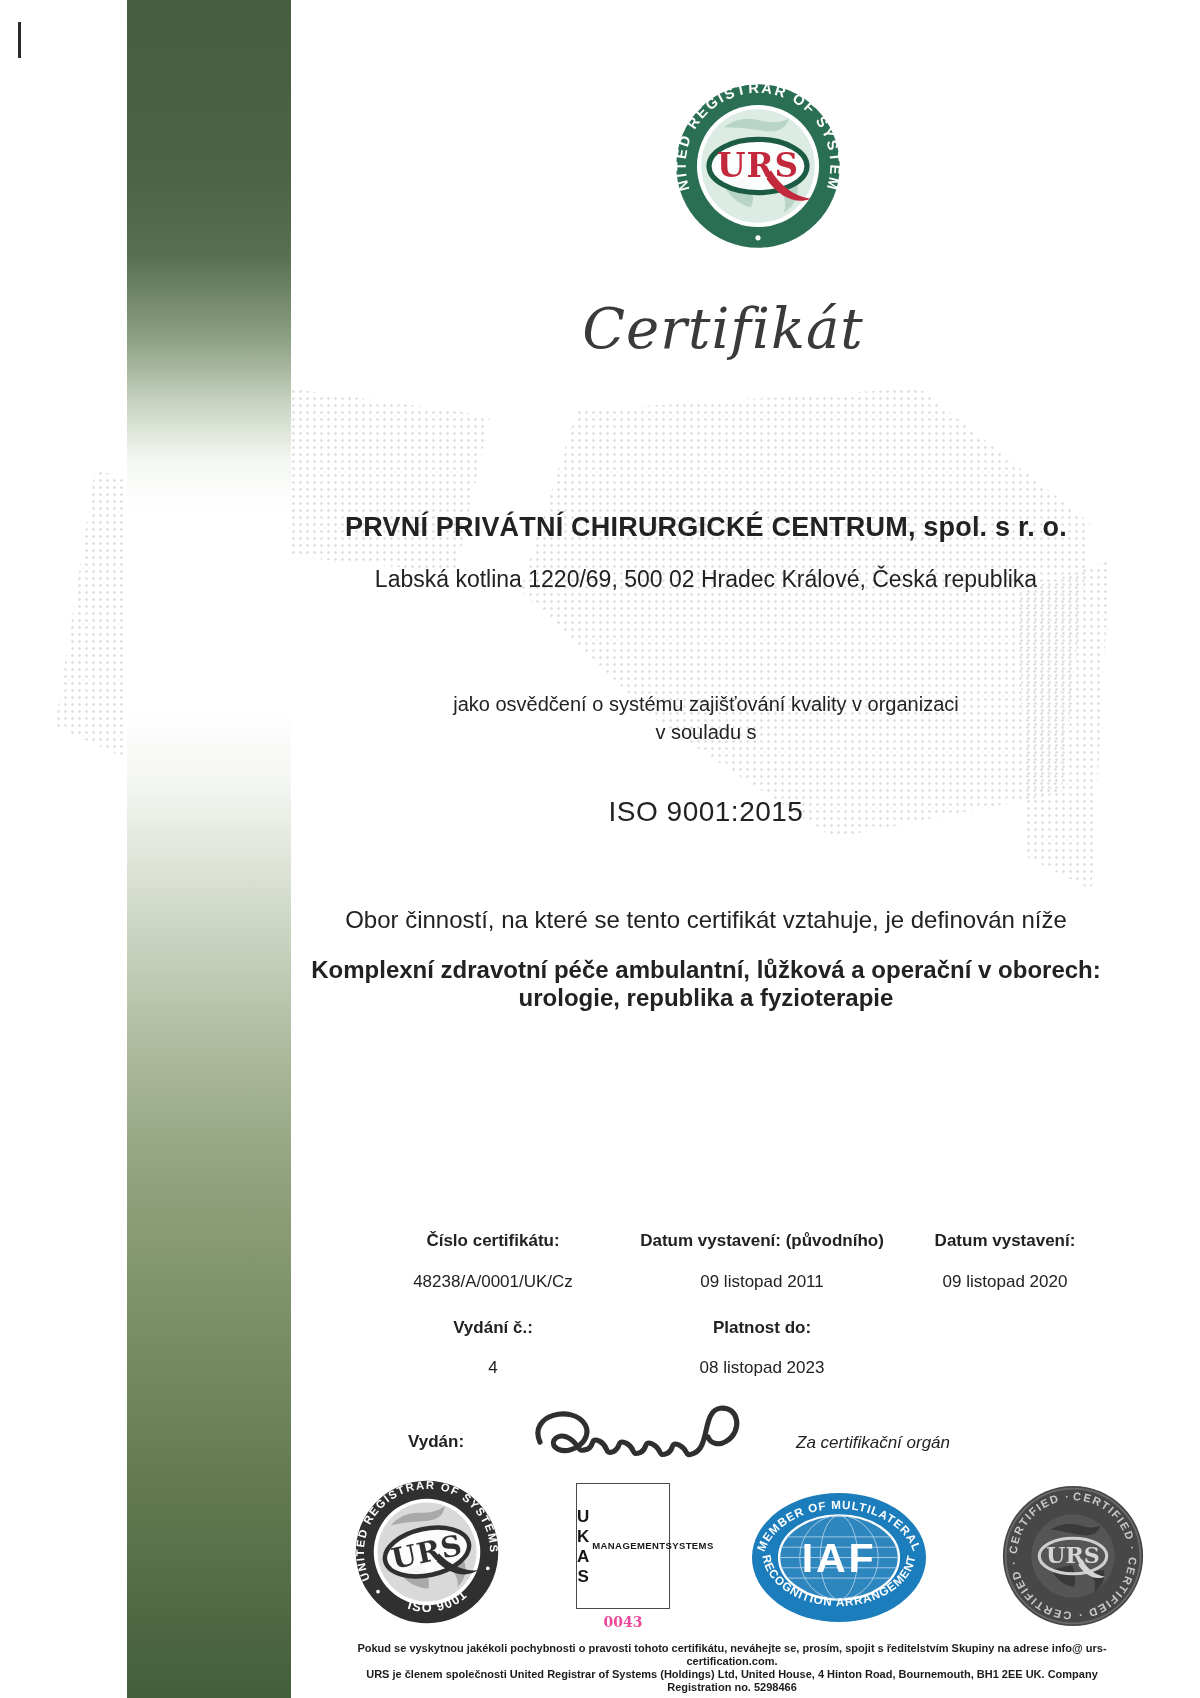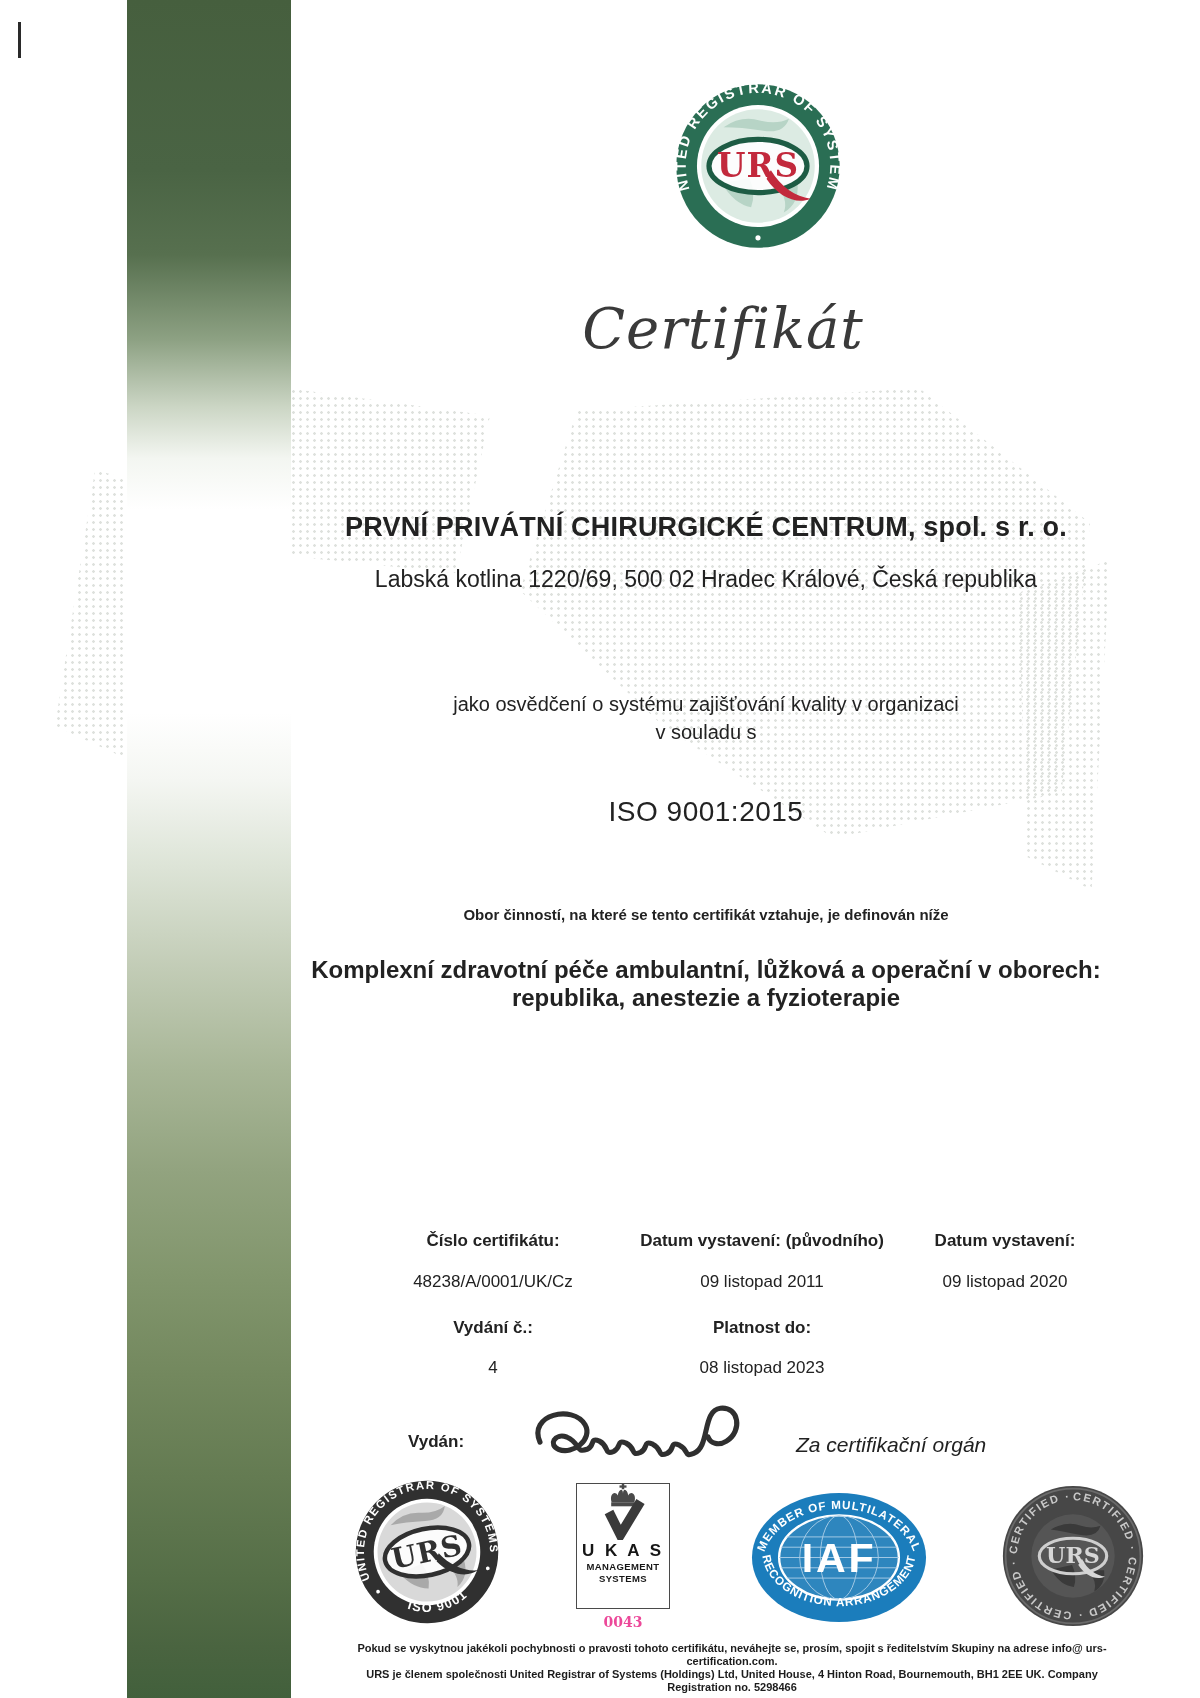--- a/index.html
+++ b/index.html
@@ -27,33 +27,33 @@
   .abs{position:absolute;z-index:2;}
   .ctr{text-align:center;}
   .top-logo{left:672px;top:80px;width:172px;height:172px;}
   .title{left:503px;top:296px;width:440px;font-family:"DejaVu Serif",serif;
     font-style:italic;font-size:56px;color:#3a3a3a;letter-spacing:1px;}
   .intro{left:545px;top:438px;width:400px;font-size:20px;}
   .company{left:290px;top:512px;width:832px;font-size:27px;font-weight:bold;letter-spacing:.2px;}
   .address{left:290px;top:566px;width:832px;font-size:23px;}
   .statement{left:290px;top:690px;width:832px;font-size:20px;line-height:28px;}
   .standard{left:290px;top:796px;width:832px;font-size:28px;font-weight:normal;letter-spacing:.5px;}
-  .scope-intro{left:290px;top:906px;width:832px;font-size:15px;font-weight:bold;}
+  .scope-intro{left:290px;top:906px;width:832px;font-size:24px;}
   .scope{left:290px;top:956px;width:832px;font-size:24px;font-weight:bold;line-height:28px;}
   .cell{font-size:17px;}
   .cell.lbl{font-weight:bold;}
   .col1{left:363px;width:260px;} .col2{left:632px;width:260px;} .col3{left:875px;width:260px;}
   .r1l{top:1231px;} .r1v{top:1272px;} .r2l{top:1318px;} .r2v{top:1358px;}
   .issued-label{left:408px;top:1432px;width:120px;font-size:17px;font-weight:bold;}
   .signature{left:505px;top:1396px;width:275px;height:82px;}
-  .authority{left:796px;top:1433px;width:230px;font-size:21px;font-style:italic;}
+  .authority{left:796px;top:1433px;width:230px;font-size:17px;font-style:italic;}
   .logo-ursbw{left:352px;top:1477px;width:150px;height:150px;transform:rotate(-12deg);}
   .ukas-wrap{left:576px;top:1483px;width:94px;text-align:center;}
   .ukas-box{box-sizing:border-box;width:94px;height:126px;border:1.5px solid #4a4a4a;
-    display:flex;flex-direction:column;align-items:center;padding-top:0;background:#fff;}
+    display:flex;flex-direction:row;align-items:center;padding-top:0;background:#fff;}
   .ukas-name{font-size:17px;font-weight:bold;letter-spacing:3px;color:#161616;margin-top:1px;}
   .ukas-sub{font-size:9.5px;font-weight:bold;letter-spacing:.4px;color:#161616;line-height:12px;}
   .ukas-num{font-family:"DejaVu Serif",serif;font-size:14px;font-weight:bold;color:#ec4899;margin-top:5px;}
   .logo-iaf{left:750px;top:1492px;width:178px;height:131px;}
   .logo-seal{left:1002px;top:1485px;width:142px;height:142px;}
   .footer{left:352px;top:1642px;width:760px;font-size:11px;line-height:13px;color:#1c1c1c;font-weight:bold;}
 </style>
 </head>
 <body>
 
@@ -97,21 +97,21 @@
   <div class="abs statement ctr">
     <div>jako osvědčení o systému zajišťování kvality v organizaci</div>
     <div>v souladu s</div>
   </div>
 
   <div class="abs standard ctr">ISO 9001:2015</div>
   <div class="abs scope-intro ctr">Obor činností, na které se tento certifikát vztahuje, je definován níže</div>
 
   <div class="abs scope ctr">
     <div>Komplexní zdravotní péče ambulantní, lůžková a operační v oborech:</div>
-    <div>republika, anestezie a fyzioterapie</div>
+    <div>urologie, republika a fyzioterapie</div>
   </div>
 
   <div class="abs cell lbl ctr col1 r1l">Číslo certifikátu:</div>
   <div class="abs cell lbl ctr col2 r1l">Datum vystavení: (původního)</div>
   <div class="abs cell lbl ctr col3 r1l">Datum vystavení:</div>
   <div class="abs cell ctr col1 r1v">48238/A/0001/UK/Cz</div>
   <div class="abs cell ctr col2 r1v">09 listopad 2011</div>
   <div class="abs cell ctr col3 r1v">09 listopad 2020</div>
   <div class="abs cell lbl ctr col1 r2l">Vydání č.:</div>
   <div class="abs cell lbl ctr col2 r2l">Platnost do:</div>

